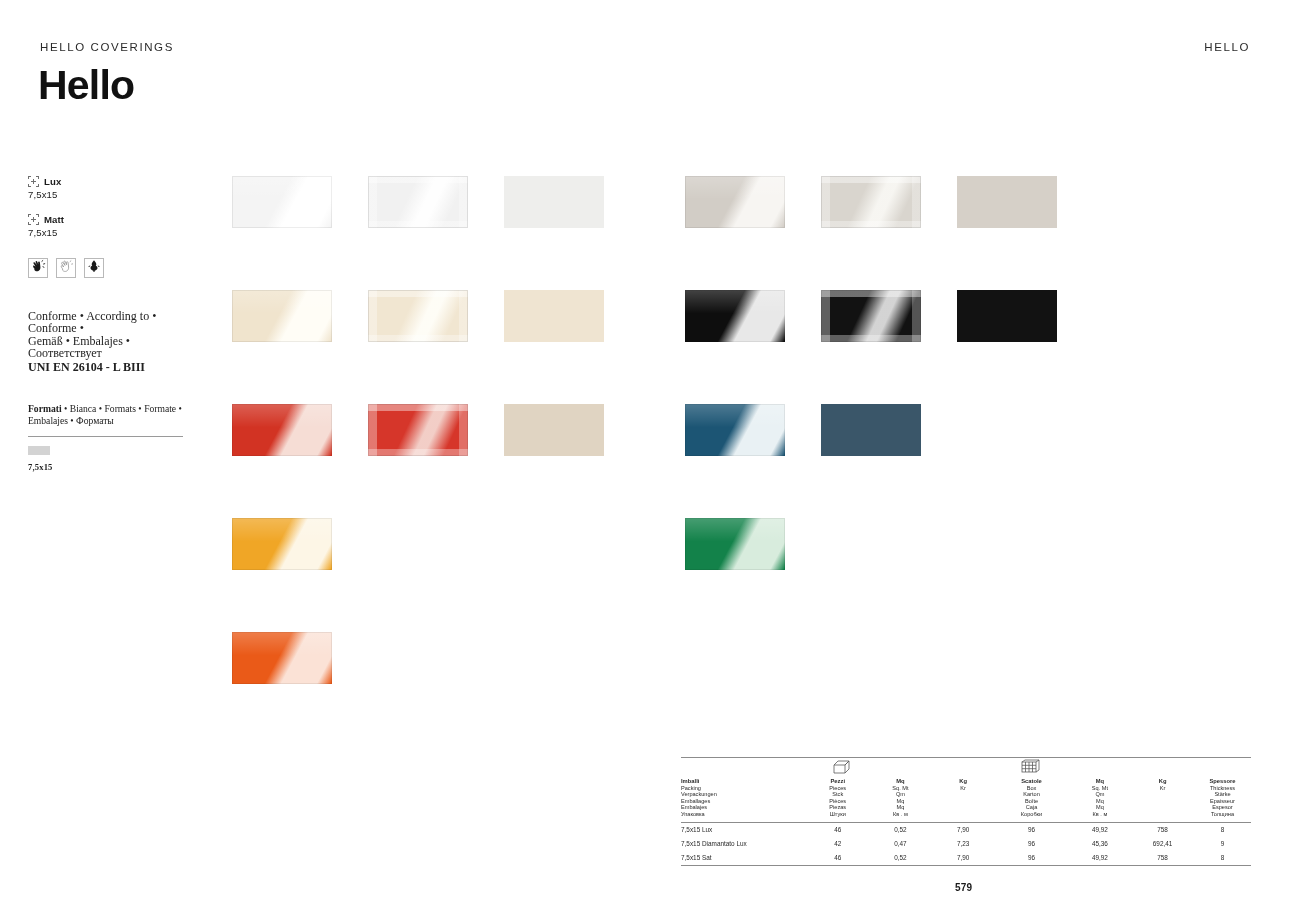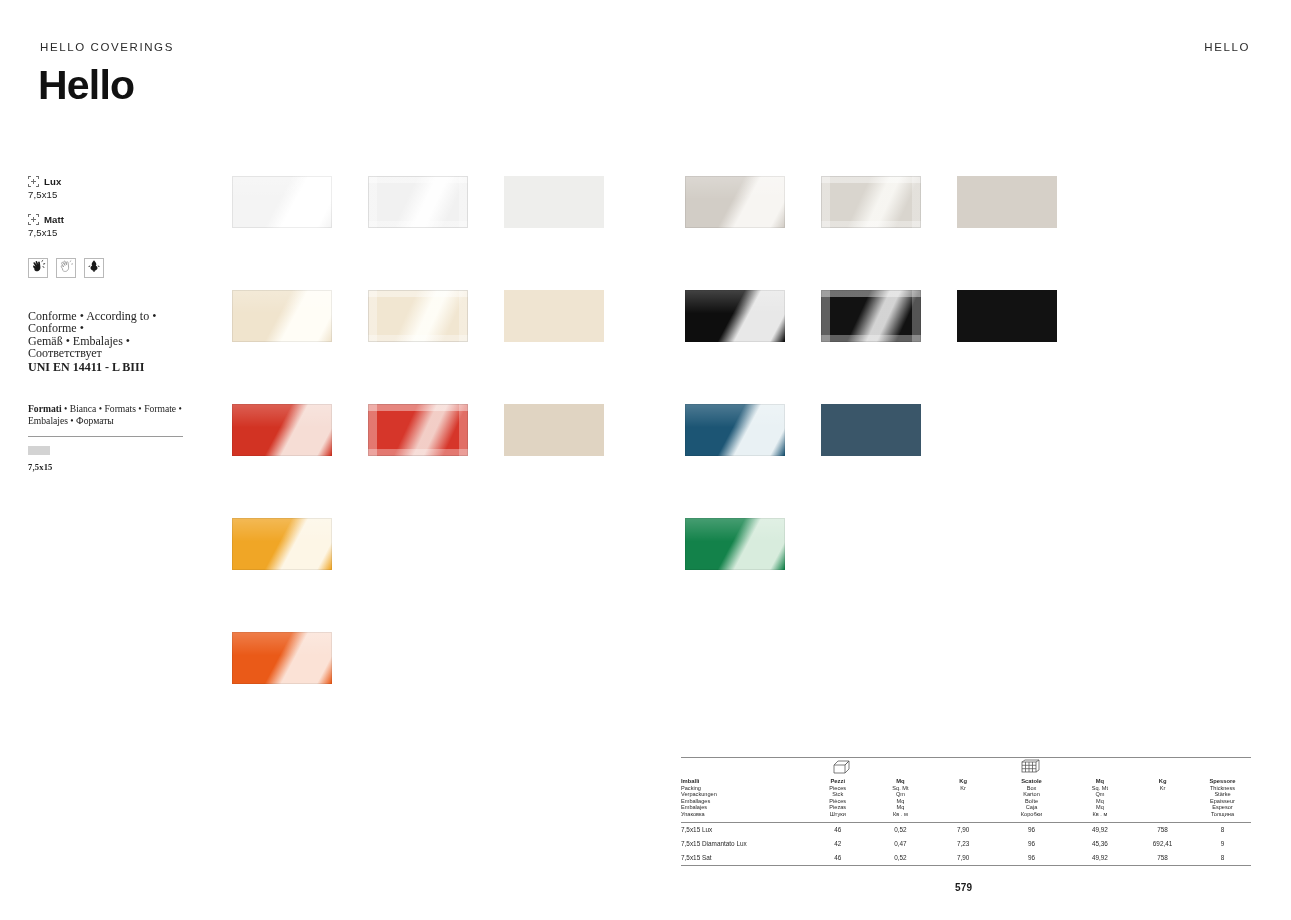--- a/index.html
+++ b/index.html
@@ -189,21 +189,21 @@
                 <rect x="7.3" y="11.3" width="1.4" height="2.5"></rect>
                 <path d="M2.6 8.5l1.6-.5M13.4 8.5l-1.6-.5" stroke="#1a1a1a" stroke-width="0.9"></path>
               </g>
             </svg></span>
   </div>
       </div>
 
     <div class="conform">
       <div>Conforme • According to • Conforme •</div>
       <div>Gemäß • Embalajes • Cooтветствует</div>
-      <div class="std">UNI EN 14411 - L BIII</div>
+      <div class="std">UNI EN 26104 - L BIII</div>
     </div>
 
     <div class="formati">
       <div>
         <b>Formati</b><span> • Bianca • Formats • Formate •</span>
       </div>
       <div>Embalajes • Форматы</div>
       <div class="fmt-rule"></div>
       <div class="fmt-swatch"></div>
       <div class="fmt-label">7,5x15</div>

